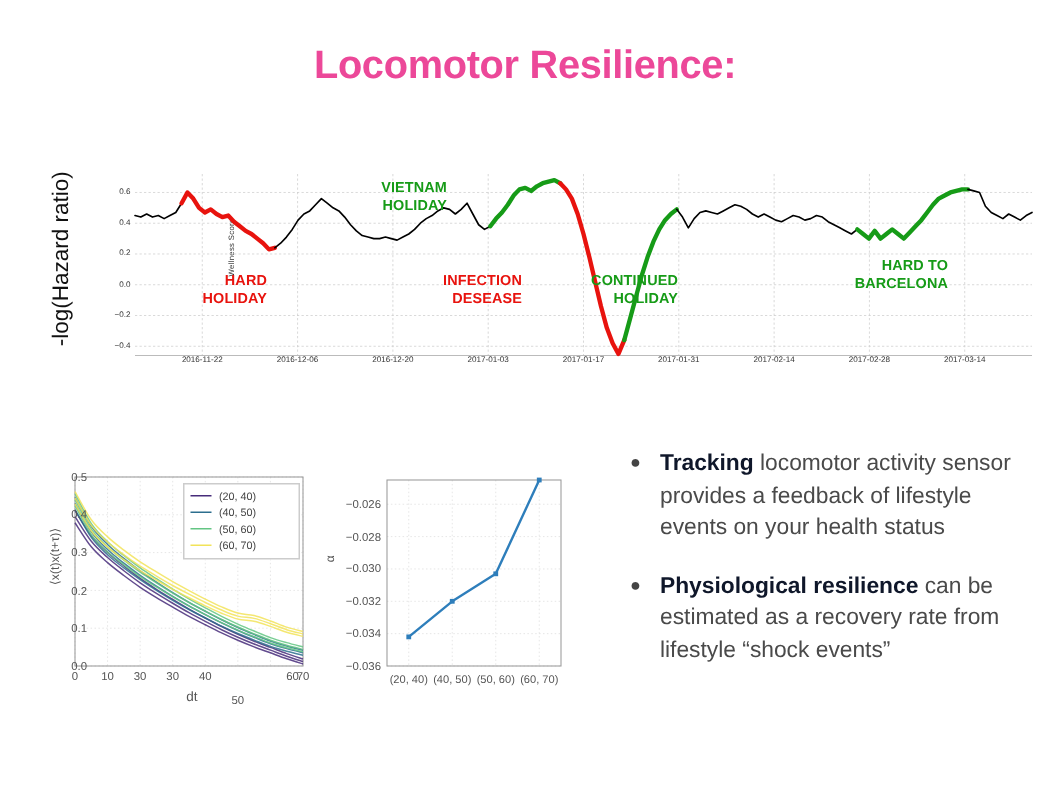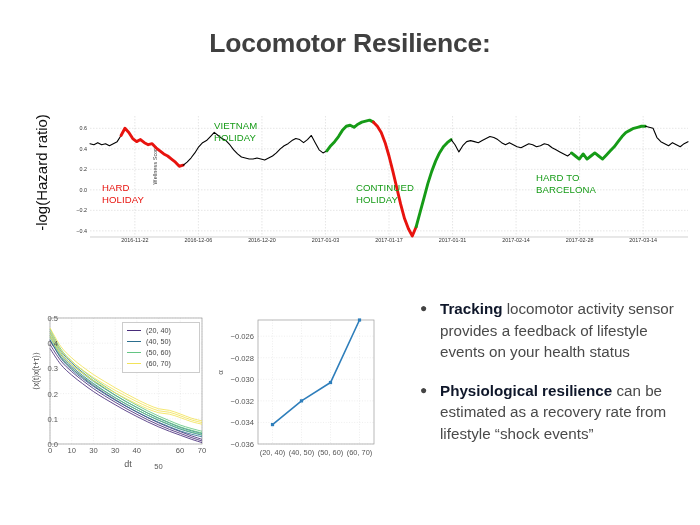--- a/index.html
+++ b/index.html
@@ -26,21 +26,21 @@
   #title-block {
     position: absolute;
     left: 0;
     top: 27px;
     width: 700px;
     text-align: center;
   }
   .title-line {
     font-size: 26.5px;
     font-weight: bold;
-    color: #404040;
+    color: #ec4899;
     line-height: 33px;
     letter-spacing: -0.2px;
   }
 
   
   #wellness-panel {
     position: absolute;
     left: 18px;
     top: 112px;
     width: 672px;
@@ -92,24 +92,24 @@
     font-size: 5.4px;
     color: #333;
     text-align: center;
     width: 60px;
     transform: translateX(-30px);
     white-space: nowrap;
   }
   .annot {
     position: absolute;
     font-size: 9.6px;
-    font-weight: normal;
+    font-weight: bold;
     line-height: 11.5px;
     letter-spacing: 0.1px;
-    text-align: left;
+    text-align: right;
     white-space: nowrap;
   }
   .annot.red { color: #E8130E; }
   .annot.green { color: #169B17; }
 
   
   #acf-panel {
     position: absolute;
     left: 14px;
     top: 308px;
@@ -324,20 +324,24 @@
     <div class="annot red" style="left:84px;top:70px;width:76px;">
       <div>HARD</div>
       <div>HOLIDAY</div>
     </div>
 
     <div class="annot green" style="left:196px;top:8px;width:84px;">
       <div>VIETNAM</div>
       <div>HOLIDAY</div>
     </div>
 
+    <div class="annot red" style="left:238px;top:70px;width:92px;">
+      <div>INFECTION</div>
+      <div>DESEASE</div>
+    </div>
 
     <div class="annot green" style="left:338px;top:70px;width:96px;">
       <div>CONTINUED</div>
       <div>HOLIDAY</div>
     </div>
 
     <div class="annot green" style="left:518px;top:60px;width:96px;">
       <div>HARD TO</div>
       <div>BARCELONA</div>
     </div>
@@ -391,21 +395,21 @@
         <div class="acf-ytick" style="top: 35.2px;">0.4</div>
         <div class="acf-ytick" style="top: 10px;">0.5</div>
       </div>
     <div id="acf-xticks">
         <div class="acf-xtick" style="left: 36px;">0</div>
         <div class="acf-xtick" style="left: 57.7143px;">10</div>
         <div class="acf-xtick" style="left: 79.4286px;">30</div>
         <div class="acf-xtick" style="left: 101.143px;">30</div>
         <div class="acf-xtick" style="left: 122.857px;">40</div>
         <div class="acf-xtick" style="left: 144.571px; margin-top: 16px;">50</div>
-        <div class="acf-xtick" style="left: 166px; text-align: center;">60</div>
+        <div class="acf-xtick" style="left: 181px; text-align: center;">60</div>
         <div class="acf-xtick" style="left: 188px;">70</div>
       </div>
 
     <div id="acf-legend">
         <div class="legend-row">
           <div class="legend-swatch" style="background: rgb(71, 44, 122);"></div>
           <div class="legend-text">(20, 40)</div>
         </div>
         <div class="legend-row">
           <div class="legend-swatch" style="background: rgb(44, 110, 142);"></div>

